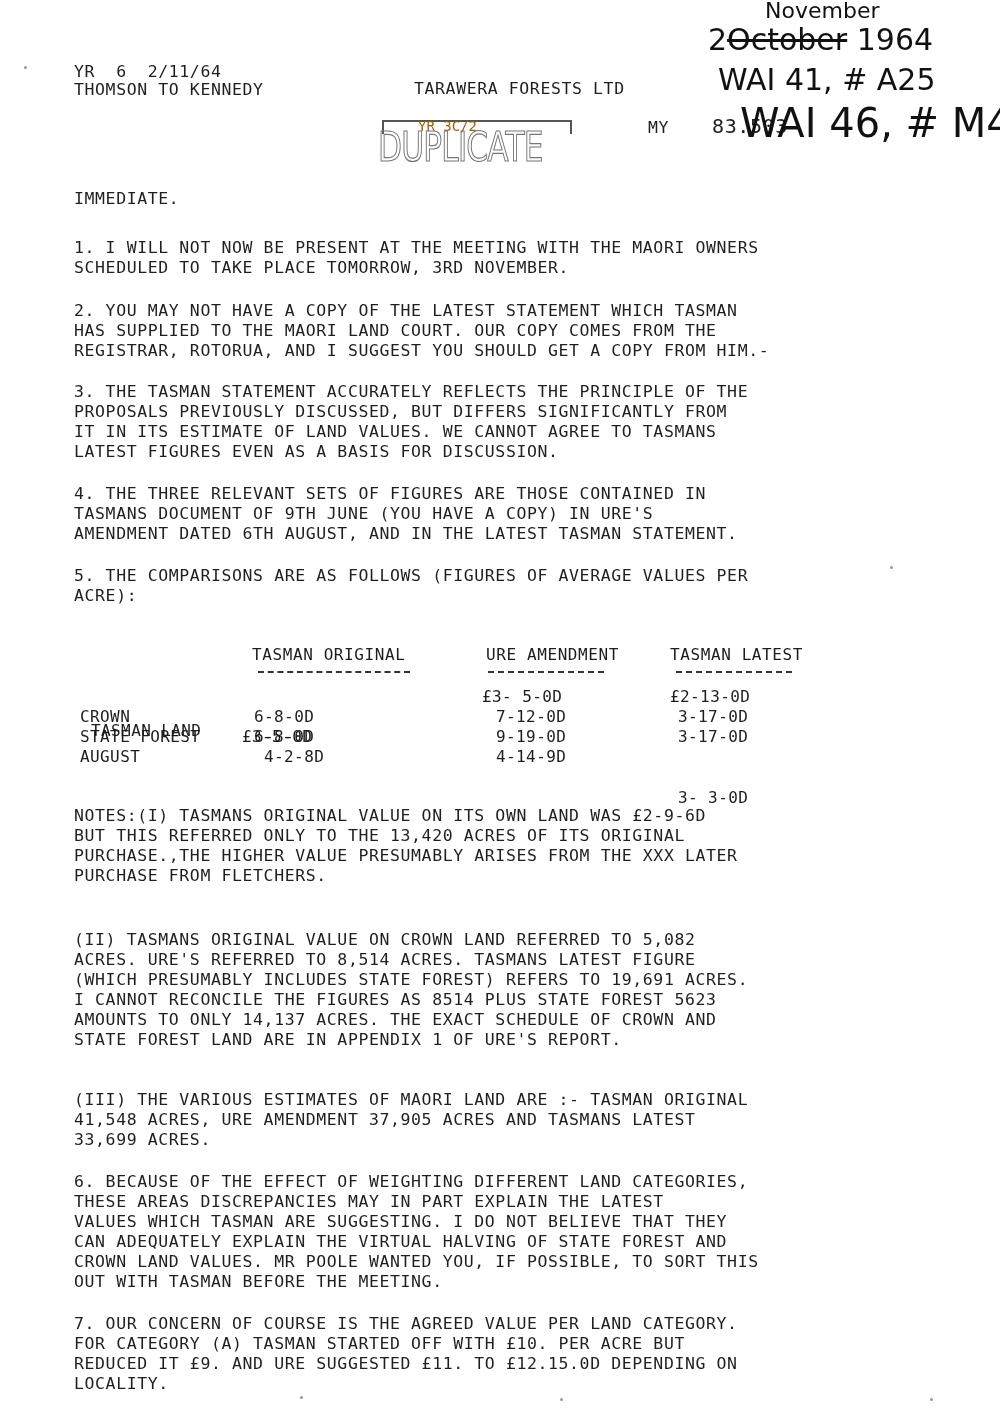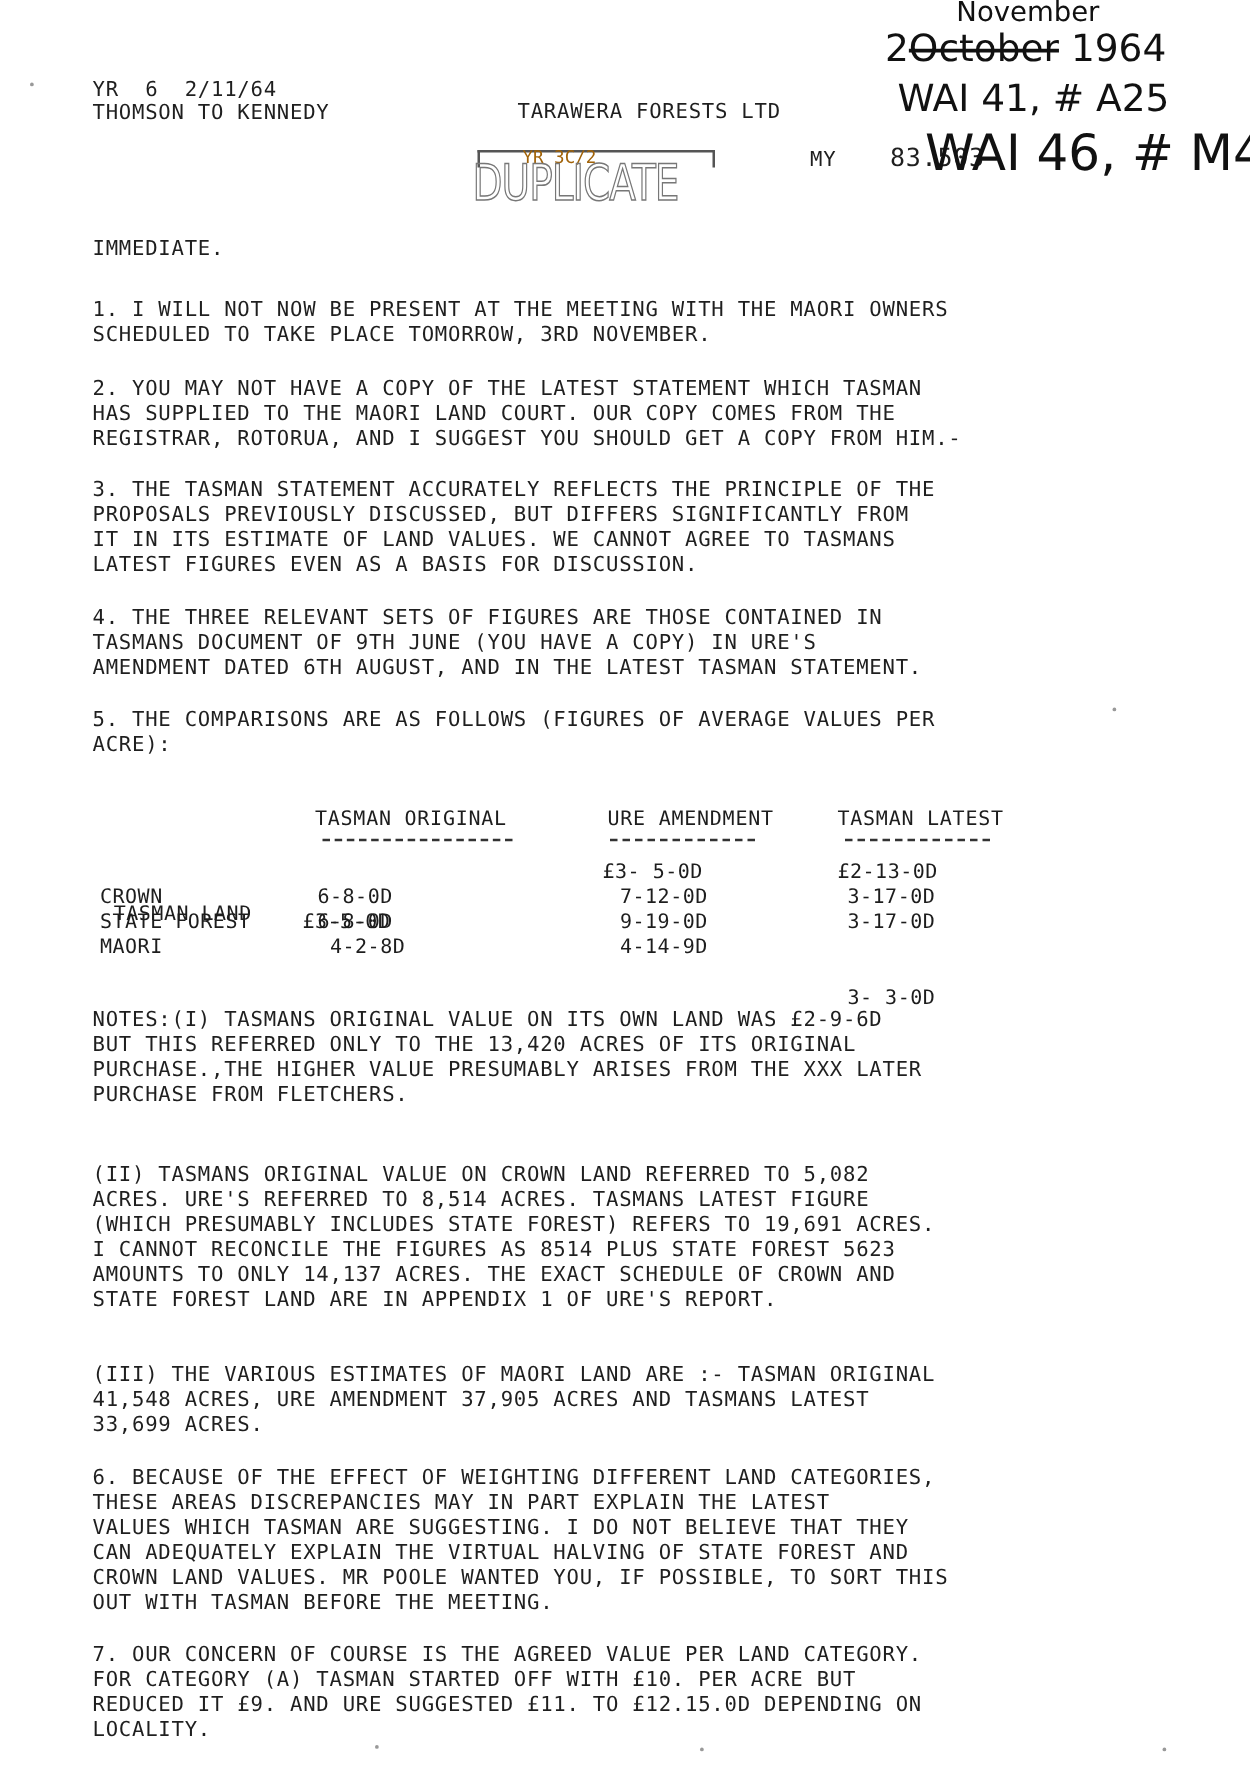--- a/index.html
+++ b/index.html
@@ -126,21 +126,21 @@
     <div class="cell" style="left:416px;">7-12-0D</div>
     <div class="cell" style="left:598px;">3-17-0D</div>
   </div>
   <div class="row" style="top:82px;">
     <div class="cell" style="left:0;">STATE FOREST</div>
     <div class="cell" style="left:174px;">6-8-0D</div>
     <div class="cell" style="left:416px;">9-19-0D</div>
     <div class="cell" style="left:598px;">3-17-0D</div>
   </div>
   <div class="row" style="top:102px;">
-    <div class="cell" style="left:0;">MAORI</div>
+    <div class="cell" style="left:0;">AUGUST</div>
     <div class="cell" style="left:184px;">4-2-8D</div>
     <div class="cell" style="left:416px;">4-14-9D</div>
     <div class="cell" style="left:598px;margin-top:41px;">3- 3-0D</div>
   </div>
 </div>
 
 <div class="tw" style="left:74px;top:806px;">NOTES:(I) TASMANS ORIGINAL VALUE ON ITS OWN LAND WAS £2-9-6D
 BUT THIS REFERRED ONLY TO THE 13,420 ACRES OF ITS ORIGINAL
 PURCHASE.,THE HIGHER VALUE PRESUMABLY ARISES FROM THE XXX LATER
 PURCHASE FROM FLETCHERS.</div>

